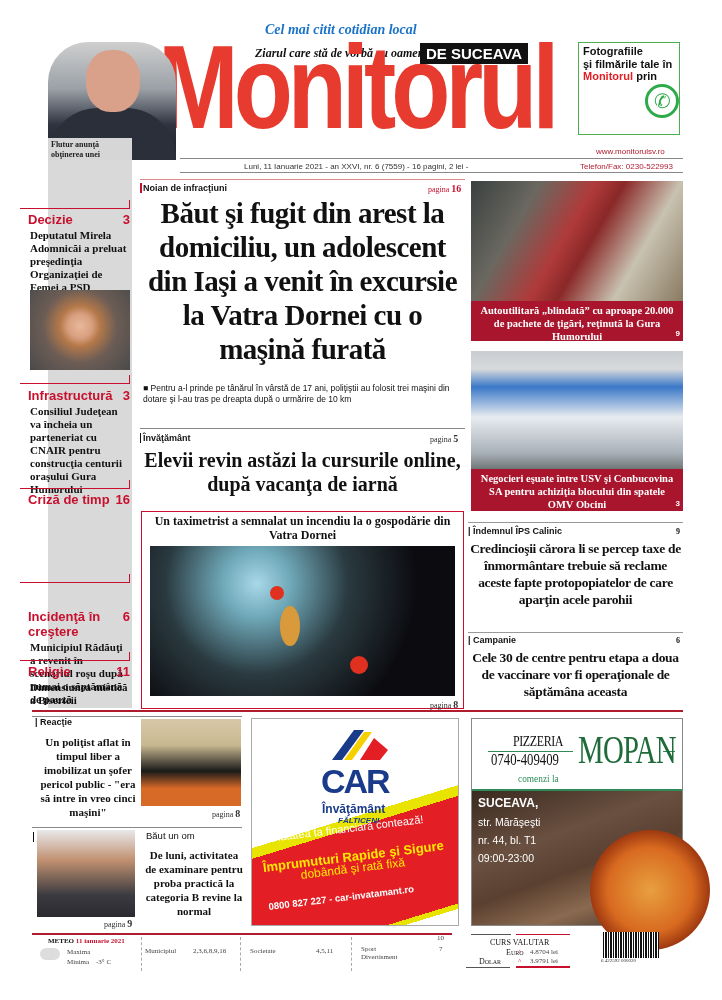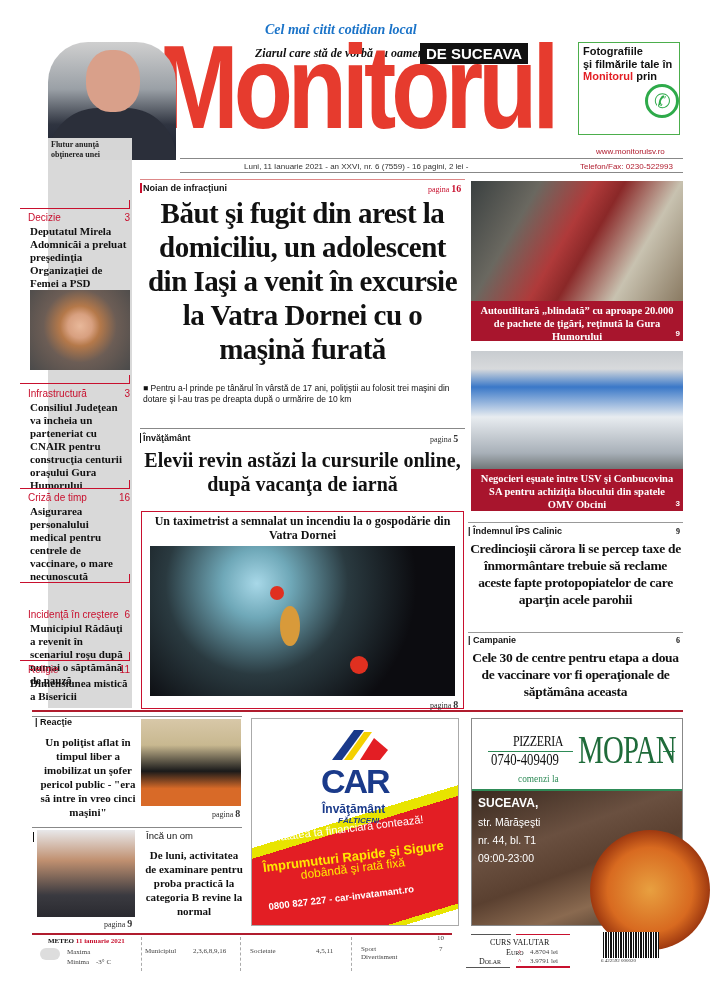--- a/index.html
+++ b/index.html
@@ -30,21 +30,21 @@
   #wa-icon { left: 645px; top: 84px; width: 34px; height: 34px; border-radius: 50%; background: #fff; border: 3px solid #2eaa4a; }
   #wa-icon::after { content:"✆"; position:absolute; left:6px; top:2px; color:#2eaa4a; font-size:20px; font-family:"DejaVu Sans", sans-serif; }
   #website { left: 596px; top: 147px; font-family: "Liberation Sans", sans-serif; font-size: 8px; color: #b01c2e; }
   #phonefax { left: 580px; top: 162px; font-family: "Liberation Sans", sans-serif; font-size: 8px; color: #b01c2e; }
   #dateline { left: 244px; top: 162px; font-family: "Liberation Sans", sans-serif; font-size: 8px; color: #333; }
   .hr-grey { background: #888; height: 1px; }
 
   
   #sidebar { left: 48px; top: 160px; width: 84px; height: 548px; background: #d9d9d9; }
   .side-item { position: absolute; left: 24px; width: 110px; }
-  .side-item .kick { font-family: "Liberation Sans", sans-serif; font-weight:normal; color:#c8102e; font-size:10px; display:flex; justify-content:space-between; padding: 0 4px; }
+  .side-item .kick { font-family: "Liberation Sans", sans-serif; font-weight:bold; color:#c8102e; font-size:13px; display:flex; justify-content:space-between; padding: 0 4px; }
   .side-item .txt { font-weight:bold; font-size:11px; line-height:13px; padding: 2px 6px; }
   .side-hr { position:absolute; left:20px; width:110px; height:1px; background:#c8102e; }
   .side-hr::after { content:""; position:absolute; right:0; top:-8px; width:1px; height:9px; background:#c8102e; }
   #mirela-photo { left: 30px; top: 290px; width: 100px; height: 80px; background: radial-gradient(circle at 50% 45%, #e8b89a 0, #d8a080 18%, #b5794a 30%, #6c5d55 55%, #4a4a4a 100%); }
 
   
   #lead-kicker { left: 143px; top: 183px; }
   #lead-page { left: 428px; top: 183px; }
   #lead-title { left: 140px; top: 196px; width: 325px; font-weight: bold; font-size: 29px; line-height: 34px; text-align: center; letter-spacing: -0.5px; }
   #lead-sub { left: 143px; top: 383px; width: 320px; font-family: "Liberation Sans", sans-serif; font-size: 8.5px; line-height: 11px; }
@@ -162,21 +162,20 @@
     </div>
   <div class="txt">Consiliul Judeţean va încheia un parteneriat cu CNAIR pentru construcţia centurii oraşului Gura Humorului</div>
 </div>
 
 <div class="side-hr" style="top:488px;"></div>
 <div class="side-item" style="top:492px;">
   <div class="kick">
       <span>Criză de timp</span>
       <span>16</span>
     </div>
-  <div class="txt">Asigurarea personalului medical pentru centrele de vaccinare, o mare necunoscută</div>
 </div>
 
 <div class="side-hr" style="top:582px;"></div>
 <div class="side-item" style="top:609px;">
   <div class="kick">
       <span>Incidenţă în creştere</span>
       <span>6</span>
     </div>
   <div class="txt">Municipiul Rădăuţi a revenit în scenariul roşu după numai o săptămână de pauză</div>
 </div>
@@ -237,21 +236,21 @@
 <div class="red-rule" style="left:32px;top:710px;width:651px;"></div>
 <div class="abs hr-grey" style="left:32px;top:716px;width:210px;"></div>
 <div class="abs kicker" id="reactie-kicker">| <span>Reacţie</span></div>
 <div class="abs" id="reactie-title">Un poliţist aflat în timpul liber a imobilizat un şofer pericol public - "era să intre în vreo cinci maşini"</div>
 <div class="abs" id="reactie-photo"></div>
 <div class="abs pg" id="reactie-page" style="color:#333"><span>pagina</span> <b>8</b></div>
 
 <div class="abs hr-grey" style="left:32px;top:827px;width:210px;"></div>
 <div class="abs" style="left:33px;top:832px;width:1px;height:10px;background:#111;"></div>
 <div class="abs" id="incaom-photo"></div>
-<div class="abs kicker" id="incaom-kicker" style="font-weight:normal;font-size:9.5px;">Încă un om</div>
+<div class="abs kicker" id="incaom-kicker" style="font-weight:normal;font-size:9.5px;">Băut un om</div>
 <div class="abs" id="incaom-title">De luni, activitatea de examinare pentru proba practică la categoria B revine la normal</div>
 <div class="abs pg" id="incaom-page" style="color:#333"><span>pagina</span> <b>9</b></div>
 
 <div class="abs" id="car-ad"></div>
 <svg class="abs" id="car-chev1" viewBox="0 0 60 34">
   <polygon points="2,32 24,2 34,2 12,32" fill="#1a3a8a"></polygon>
   <polygon points="14,32 34,4 42,4 22,32" fill="#f4d000"></polygon>
   <polygon points="30,32 44,10 58,22 50,32" fill="#e31e24"></polygon>
 </svg>
 <div class="abs" id="car-text">CAR</div>

